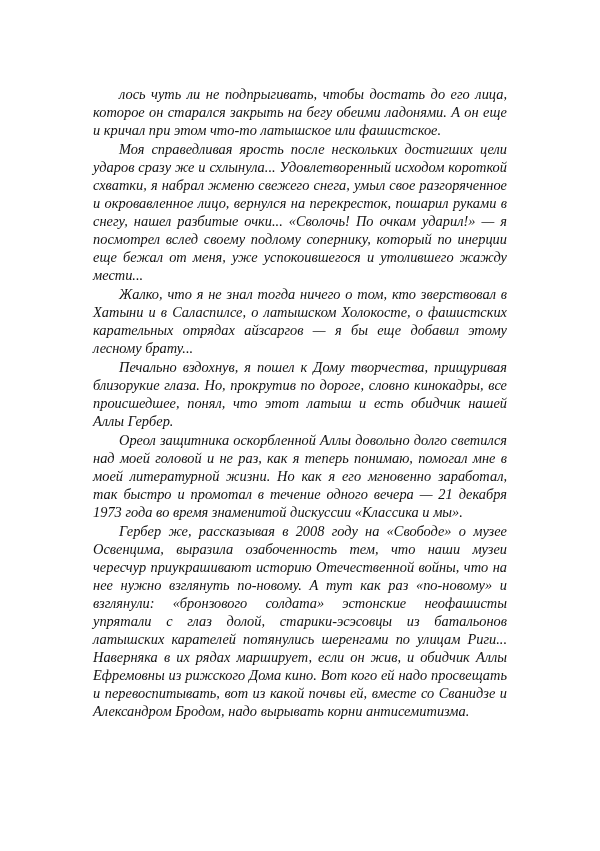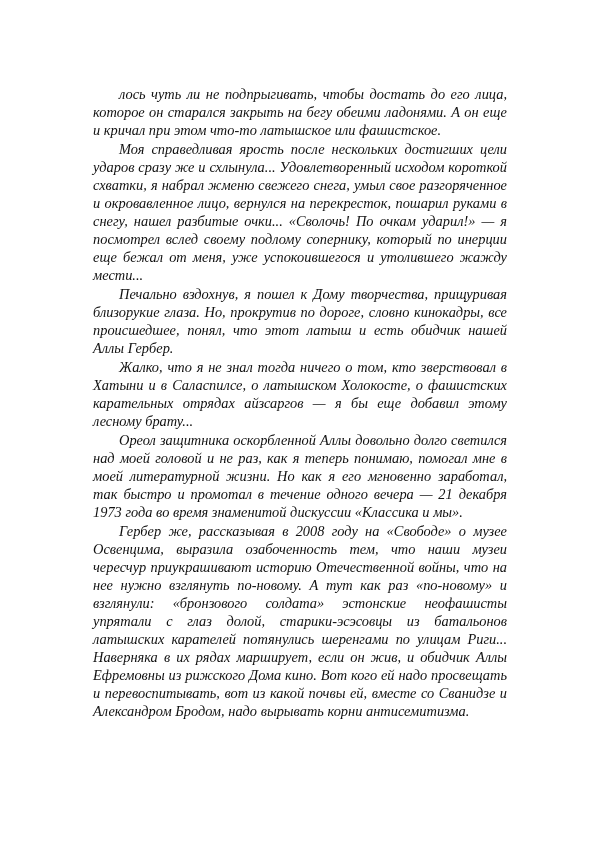--- a/index.html
+++ b/index.html
@@ -45,18 +45,18 @@
   }
   
 </style>
 </head>
 <body>
 
 <div class="page">
   <div class="text-block">
     <p class="para">лось чуть ли не подпрыгивать, чтобы достать до его лица, которое он старался закрыть на бегу обеими ладонями. А он еще и кричал при этом что-то латышское или фашистское.</p>
     <p class="para">Моя справедливая ярость после нескольких достигших цели ударов сразу же и схлынула... Удовлетворенный исходом короткой схватки, я набрал жменю свежего снега, умыл свое разгоряченное и окровавленное лицо, вернулся на перекресток, пошарил руками в снегу, нашел разбитые очки... «Сволочь! По очкам ударил!» — я посмотрел вслед своему подлому сопернику, который по инерции еще бежал от меня, уже успокоившегося и утолившего жажду мести...</p>
+    <p class="para">Жалко, что я не знал тогда ничего о том, кто зверствовал в Хатыни и в Саласпилсе, о латышском Холокосте, о фашистских карательных отрядах айзсаргов — я бы еще добавил этому лесному брату...</p>
     <p class="para">Печально вздохнув, я пошел к Дому творчества, прищуривая близорукие глаза. Но, прокрутив по дороге, словно кинокадры, все происшедшее, понял, что этот латыш и есть обидчик нашей Аллы Гербер.</p>
-    <p class="para">Жалко, что я не знал тогда ничего о том, кто зверствовал в Хатыни и в Саласпилсе, о латышском Холокосте, о фашистских карательных отрядах айзсаргов — я бы еще добавил этому лесному брату...</p>
     <p class="para">Ореол защитника оскорбленной Аллы довольно долго светился над моей головой и не раз, как я теперь понимаю, помогал мне в моей литературной жизни. Но как я его мгновенно заработал, так быстро и промотал в течение одного вечера — 21 декабря 1973 года во время знаменитой дискуссии «Классика и мы».</p>
     <p class="para">Гербер же, рассказывая в 2008 году на «Свободе» о музее Освенцима, выразила озабоченность тем, что наши музеи чересчур приукрашивают историю Отечественной войны, что на нее нужно взглянуть по-новому. А тут как раз «по-новому» и взглянули: «бронзового солдата» эстонские неофашисты упрятали с глаз долой, старики-эсэсовцы из батальонов латышских карателей потянулись шеренгами по улицам Риги... Наверняка в их рядах марширует, если он жив, и обидчик Аллы Ефремовны из рижского Дома кино. Вот кого ей надо просвещать и перевоспитывать, вот из какой почвы ей, вместе со Сванидзе и Александром Бродом, надо вырывать корни антисемитизма.</p>
   </div>
 </div>
 
 </body></html>

